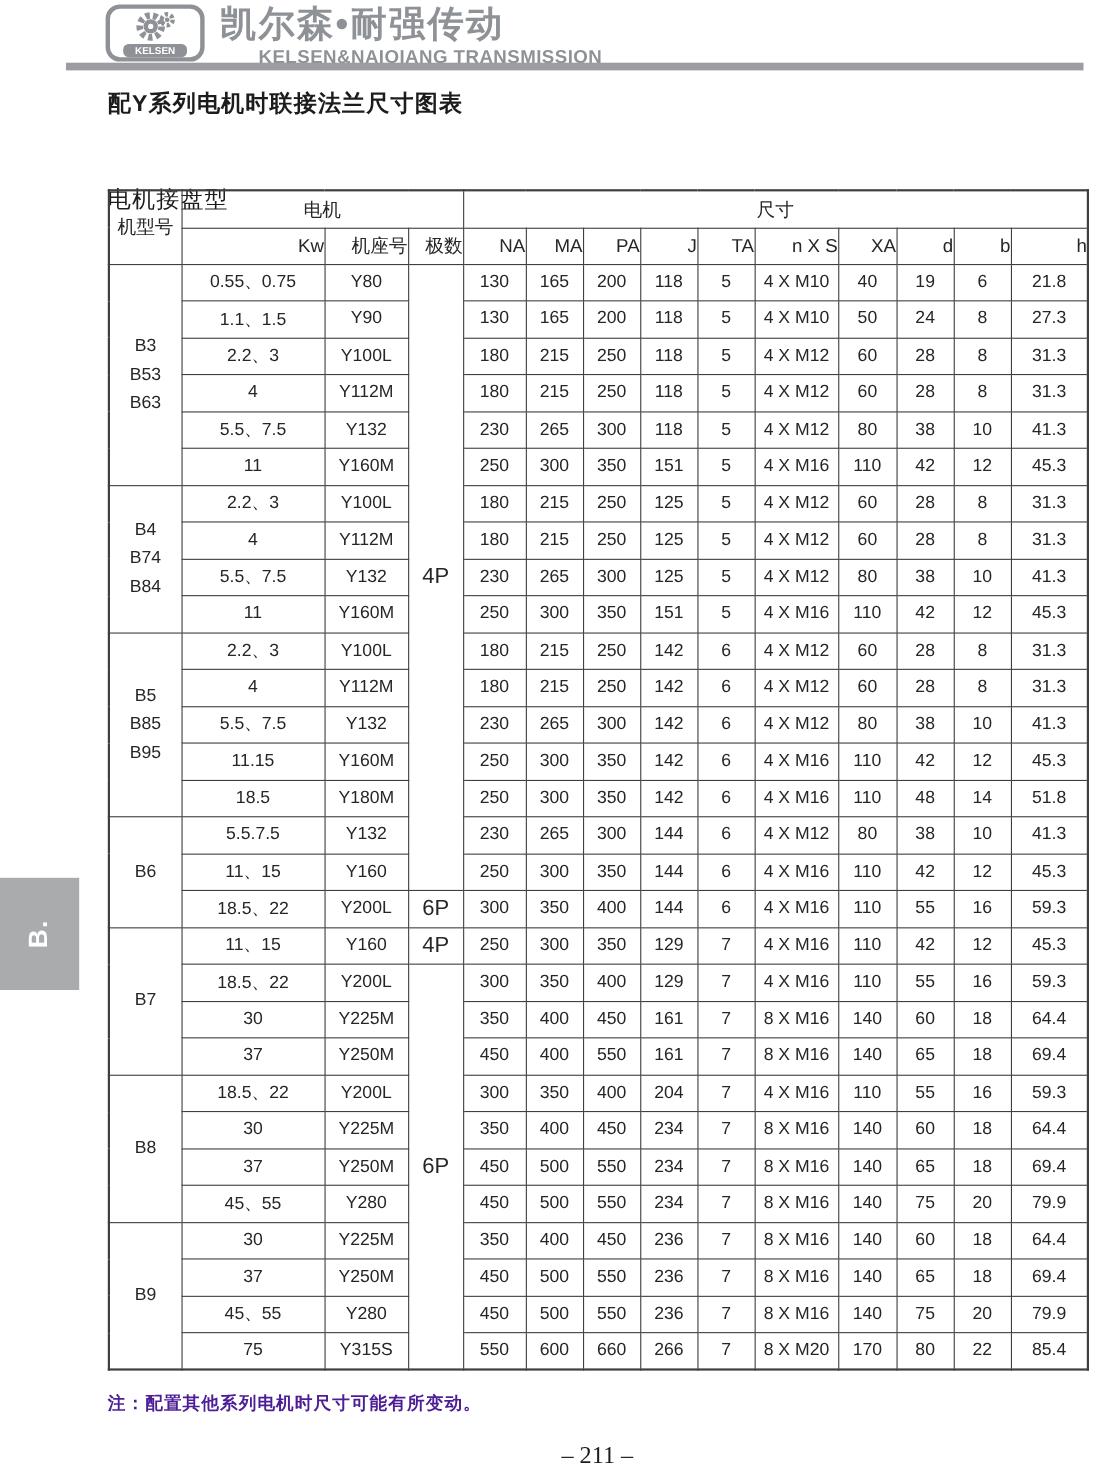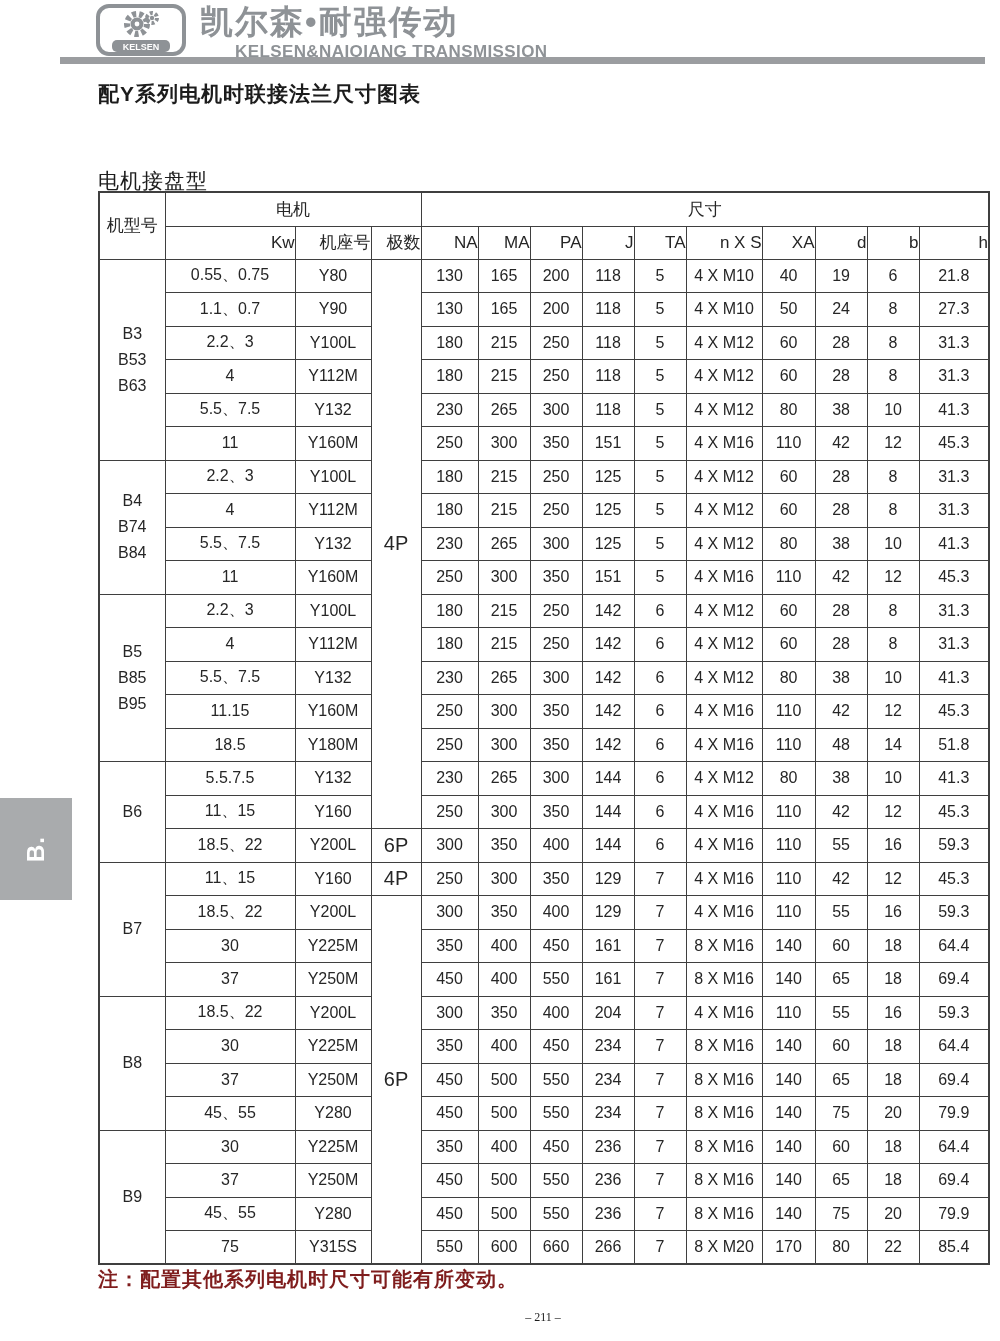--- a/index.html
+++ b/index.html
@@ -20,38 +20,38 @@
   .brand-cn{font-size:33px;font-weight:bold;color:var(--brand-gray);letter-spacing:2px;line-height:1.05;}
   .brand-en{font-size:17px;font-weight:bold;color:var(--brand-gray);letter-spacing:0.4px;margin-top:2px;padding-left:35px;}
   .rule-bar{position:absolute;left:60px;top:57px;width:925px;height:7px;background:var(--bar-gray);}
 
   .page-title{position:absolute;left:98px;top:80px;width:890px;
               font-size:21px;font-weight:bold;color:#1c1c1c;letter-spacing:1px;}
   .subtitle{position:absolute;left:98px;top:123px;font-size:21px;font-weight:normal;color:#1c1c1c;letter-spacing:1px;margin-top:44px;}
 
   
   .table-wrap{position:absolute;left:98px;top:172px;}
-  table{border-collapse:collapse;width:890px;table-layout:fixed;border:2px solid var(--border-dark);margin-top:19px;}
+  table{border-collapse:collapse;width:890px;table-layout:fixed;border:2px solid var(--border-dark);}
   th,td{border:1px solid var(--border-dark);text-align:center;vertical-align:middle;
         padding:0;font-size:16px;font-weight:normal;color:var(--text);height:33.5px;
         overflow:hidden;white-space:nowrap;}
   thead th{font-size:17px;}
   thead tr.group-row th{height:34px;}
   thead tr.cols-row th{height:33px;text-align:right;}
   .model-cell .model-lines{display:inline-block;text-align:center;line-height:26px;font-size:16px;}
   .pole-cell{font-size:20px;}
 
   
   .side-tab{position:absolute;left:0;top:798px;width:72px;height:102px;background:var(--tab-gray);
             display:flex;align-items:center;justify-content:center;}
   .side-tab span{display:block;transform:rotate(-90deg);color:#ffffff;font-size:24px;font-weight:bold;letter-spacing:1px;}
 
-  .note{position:absolute;left:98px;top:1266px;font-size:20px;font-weight:bold;color:#7f1d1d;letter-spacing:1px;}
+  .note{position:absolute;left:98px;top:1266px;font-size:16px;font-weight:bold;color:#4c1d95;letter-spacing:1px;}
   .page-number{position:absolute;left:98px;top:1310px;width:890px;text-align:center;
-               font-family:"Liberation Serif","DejaVu Serif",serif;font-size:12px;color:#1c1c1c;}
+               font-family:"Liberation Serif","DejaVu Serif",serif;font-size:22px;color:#1c1c1c;}
 </style>
 </head>
 <body>
 
 <div class="page">
 
   <div class="logo-box">
     <svg width="92" height="54" viewBox="0 0 92 54">
       <rect x="3" y="3" width="86" height="48" rx="11" fill="none" stroke="#8e9296" stroke-width="4"></rect>
       <g>
@@ -127,21 +127,21 @@
             <td>200</td>
             <td>118</td>
             <td>5</td>
             <td>4 X M10</td>
             <td>40</td>
             <td>19</td>
             <td>6</td>
             <td>21.8</td>
           </tr>
           <tr>
-            <td>1.1、0.7</td>
+            <td>1.1、1.5</td>
             <td>Y90</td>
             <td>130</td>
             <td>165</td>
             <td>200</td>
             <td>118</td>
             <td>5</td>
             <td>4 X M10</td>
             <td>50</td>
             <td>24</td>
             <td>8</td>

